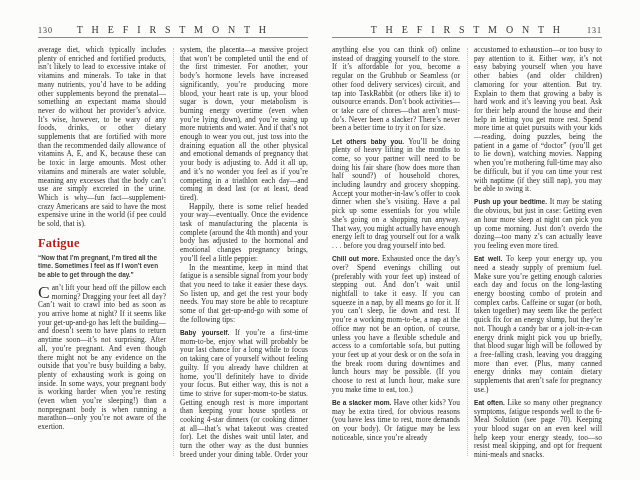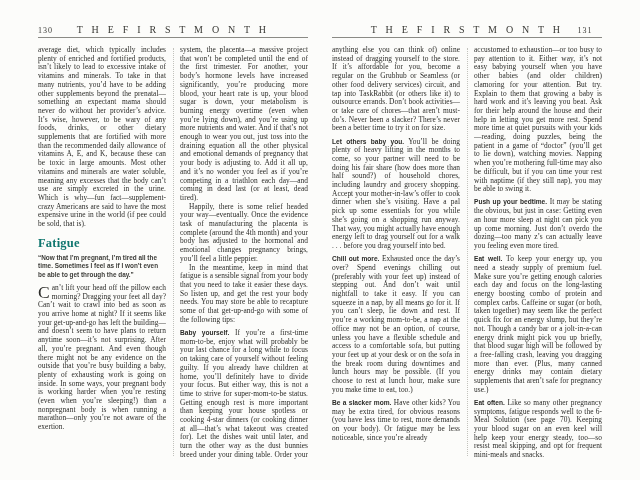--- a/index.html
+++ b/index.html
@@ -18,21 +18,21 @@
   .pagehead{
     display:flex;align-items:baseline;height:11px;
     font-size:8px;color:#3a3a36;
   }
   .pagehead .slot{width:34px;flex:0 0 auto;}
   .pagehead .pnum{letter-spacing:1px;}
   .pagehead .rhead{
     flex:1;text-align:center;
     letter-spacing:3.2px;font-size:10px;
   }
-  .pagehead .right-slot{text-align:center;}
+  .pagehead .right-slot{text-align:right;}
   .rule{border-bottom:0.9px solid #8a8a85;margin-top:2px;}
 
   .cols{display:flex;margin-top:8px;}
   .col{width:128px;height:414px;overflow:hidden;}
   .divider{width:0;border-left:1px dotted #c2c2bc;margin:2px 6.5px 0 6.5px;height:408px;}
 
   p.body{
     margin:0;
     font-size:7.4px;line-height:8.7px;
     text-align:justify;
@@ -40,21 +40,21 @@
   }
   p.body.indent{text-indent:9px;}
   p.body.tip{margin-top:4.5px;}
   b.lead{
     font-family:"Liberation Sans", sans-serif;
     font-size:6.6px;font-weight:bold;letter-spacing:0;
   }
   h2.section{
     margin:7px 0 3.5px 0;
     font-family:"Liberation Serif", serif;
-    font-size:12.5px;font-weight:bold;color:#0f766e;
+    font-size:12.5px;font-weight:bold;color:#b91c1c;
     letter-spacing:0.2px;
   }
   p.quote{
     margin:0 0 5px 0;
     font-family:"Liberation Sans", sans-serif;
     font-weight:bold;
     font-size:6.4px;line-height:8.2px;
     color:#3c3c38;
     text-align:left;
   }

